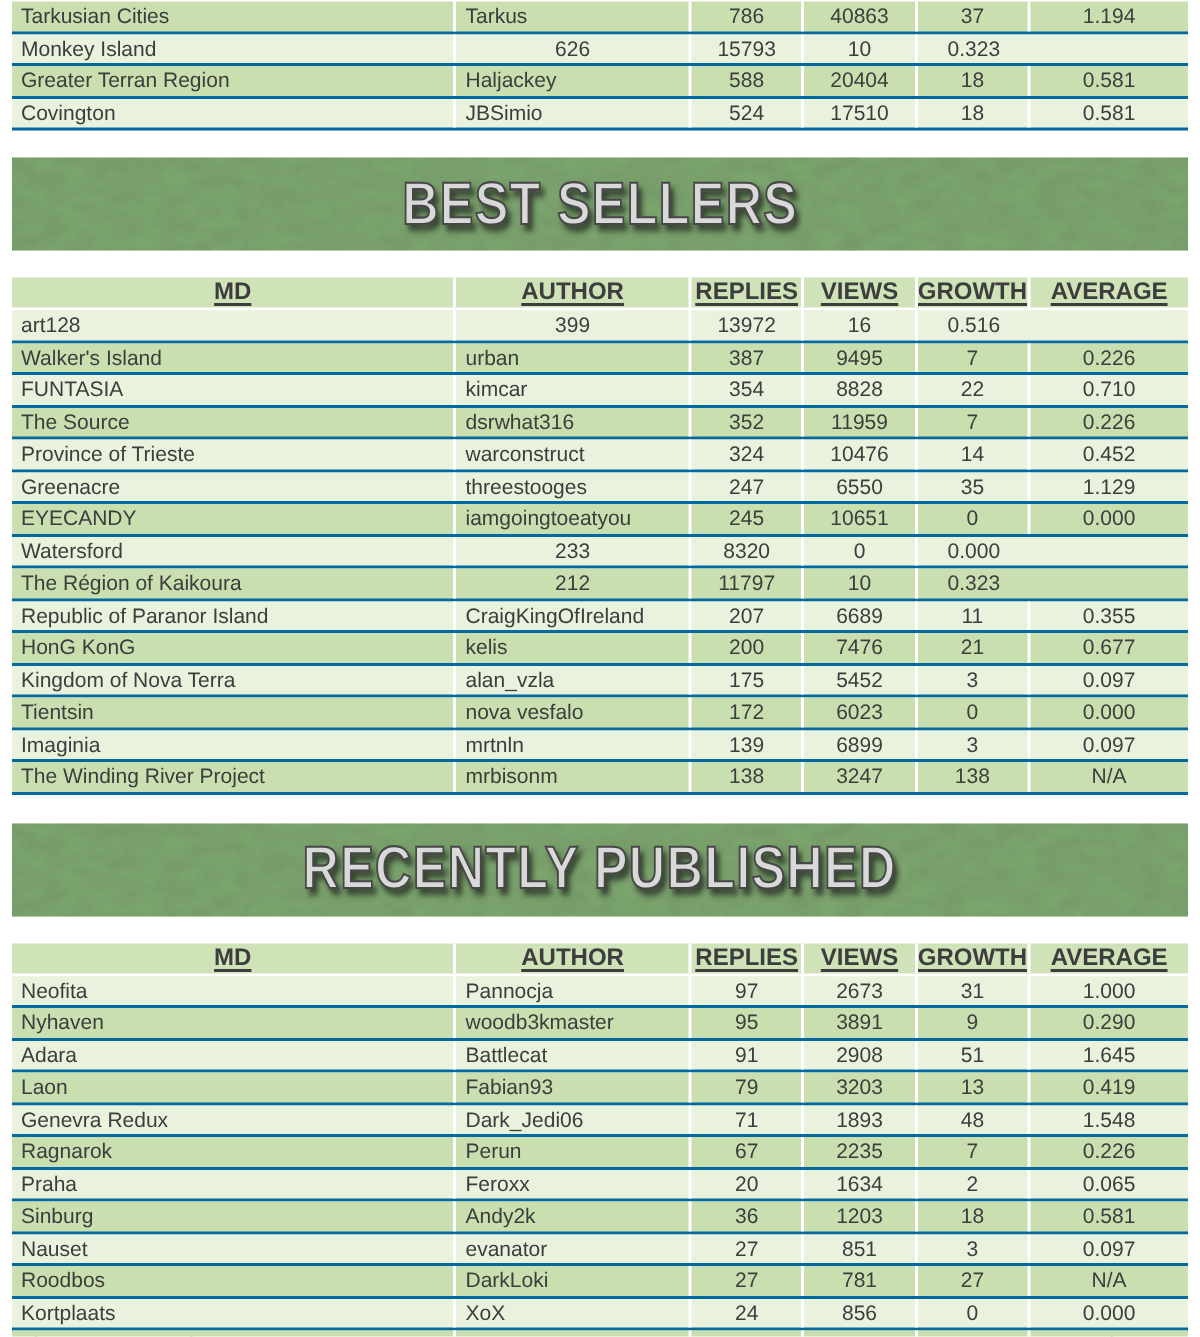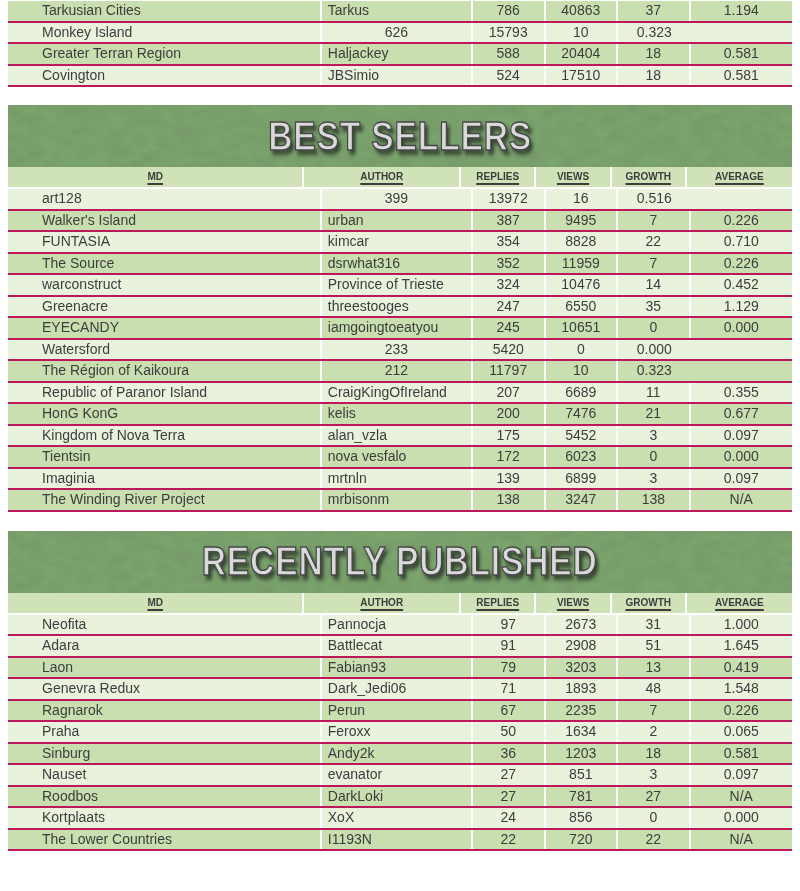--- a/index.html
+++ b/index.html
@@ -9,22 +9,21 @@
   }
   *{box-sizing:border-box;}
   .page{padding:1px 8px 0 8px;}
 
   
   .tbody{width:100%;}
   .tr{
     display:grid;
     grid-template-columns:37.8% 20% 9.6% 9.6% 9.6% 13.4%;
     height:21.5px;
-    border-bottom:2px solid #be185d;
-    padding-left:28px;
+    border-bottom:2px solid #0369a1;
   }
   .tr.light{background:#e9f2dd;}
   .tr.dark{background:#c9dfb0;}
   .td{
     font-size:14px;line-height:19.5px;
     white-space:nowrap;overflow:hidden;
     border-right:2px solid #ffffff;
   }
   .td:last-child{border-right:none;}
   .td.col-md,.td.col-author{padding-left:6px;text-align:left;}
@@ -32,33 +31,33 @@
 
   
   .thead{
     display:grid;
     grid-template-columns:37.8% 20% 9.6% 9.6% 9.6% 13.4%;
     height:22px;
     border-bottom:2px solid #ffffff;
     background:#cfe2b8;
   }
   .th{
-    font-size:10px;font-weight:bold;line-height:20px;text-align:center;
+    font-size:16px;font-weight:bold;line-height:20px;text-align:center;
     color:#3d3d3d;
     text-decoration:underline;
     text-underline-offset:3px;
     text-decoration-thickness:1.5px;
     border-right:2px solid #ffffff;
     white-space:nowrap;overflow:hidden;
   }
   .th:last-child{border-right:none;text-align:center;}
 
   
   .banner{
-    position:relative;height:62px;margin-bottom:0;
+    position:relative;height:62px;margin-bottom:18px;
     background:#7ba56d;
     overflow:hidden;
     display:flex;align-items:center;justify-content:center;
   }
   .banner .grain{position:absolute;left:0;top:0;width:100%;height:100%;}
   .banner-title{
     position:relative;
     font-size:40px;font-weight:bold;letter-spacing:1px;
     color:#d9d9d9;
     -webkit-text-stroke:1.4px #474747;
@@ -161,22 +160,22 @@
         </div>
         <div class="tr dark">
           <div class="td col-md">The Source</div>
           <div class="td col-author">dsrwhat316</div>
           <div class="td col-replies">352</div>
           <div class="td col-views">11959</div>
           <div class="td col-growth">7</div>
           <div class="td col-average">0.226</div>
         </div>
         <div class="tr light">
+          <div class="td col-md">Province of Trieste</div>
           <div class="td col-author">warconstruct</div>
-          <div class="td col-md">Province of Trieste</div>
           <div class="td col-replies">324</div>
           <div class="td col-views">10476</div>
           <div class="td col-growth">14</div>
           <div class="td col-average">0.452</div>
         </div>
         <div class="tr light">
           <div class="td col-md">Greenacre</div>
           <div class="td col-author">threestooges</div>
           <div class="td col-replies">247</div>
           <div class="td col-views">6550</div>
@@ -187,21 +186,21 @@
           <div class="td col-md">EYECANDY</div>
           <div class="td col-author">iamgoingtoeatyou</div>
           <div class="td col-replies">245</div>
           <div class="td col-views">10651</div>
           <div class="td col-growth">0</div>
           <div class="td col-average">0.000</div>
         </div>
         <div class="tr light">
           <div class="td col-md">Watersford</div>
           <div class="td col-replies">233</div>
-          <div class="td col-views">5420</div>
+          <div class="td col-views">8320</div>
           <div class="td col-growth">0</div>
           <div class="td col-average">0.000</div>
         </div>
         <div class="tr dark">
           <div class="td col-md">The Région of Kaikoura</div>
           <div class="td col-replies">212</div>
           <div class="td col-views">11797</div>
           <div class="td col-growth">10</div>
           <div class="td col-average">0.323</div>
         </div>
@@ -273,20 +272,28 @@
       </div>
     <div class="tbody">
         <div class="tr light">
           <div class="td col-author">Neofita</div>
           <div class="td col-md">Pannocja</div>
           <div class="td col-replies">97</div>
           <div class="td col-views">2673</div>
           <div class="td col-growth">31</div>
           <div class="td col-average">1.000</div>
         </div>
+        <div class="tr dark">
+          <div class="td col-md">Nyhaven</div>
+          <div class="td col-author">woodb3kmaster</div>
+          <div class="td col-replies">95</div>
+          <div class="td col-views">3891</div>
+          <div class="td col-growth">9</div>
+          <div class="td col-average">0.290</div>
+        </div>
         <div class="tr light">
           <div class="td col-md">Adara</div>
           <div class="td col-author">Battlecat</div>
           <div class="td col-replies">91</div>
           <div class="td col-views">2908</div>
           <div class="td col-growth">51</div>
           <div class="td col-average">1.645</div>
         </div>
         <div class="tr dark">
           <div class="td col-md">Laon</div>
@@ -308,21 +315,21 @@
           <div class="td col-md">Ragnarok</div>
           <div class="td col-author">Perun</div>
           <div class="td col-replies">67</div>
           <div class="td col-views">2235</div>
           <div class="td col-growth">7</div>
           <div class="td col-average">0.226</div>
         </div>
         <div class="tr light">
           <div class="td col-md">Praha</div>
           <div class="td col-author">Feroxx</div>
-          <div class="td col-replies">50</div>
+          <div class="td col-replies">20</div>
           <div class="td col-views">1634</div>
           <div class="td col-growth">2</div>
           <div class="td col-average">0.065</div>
         </div>
         <div class="tr dark">
           <div class="td col-md">Sinburg</div>
           <div class="td col-author">Andy2k</div>
           <div class="td col-replies">36</div>
           <div class="td col-views">1203</div>
           <div class="td col-growth">18</div>

